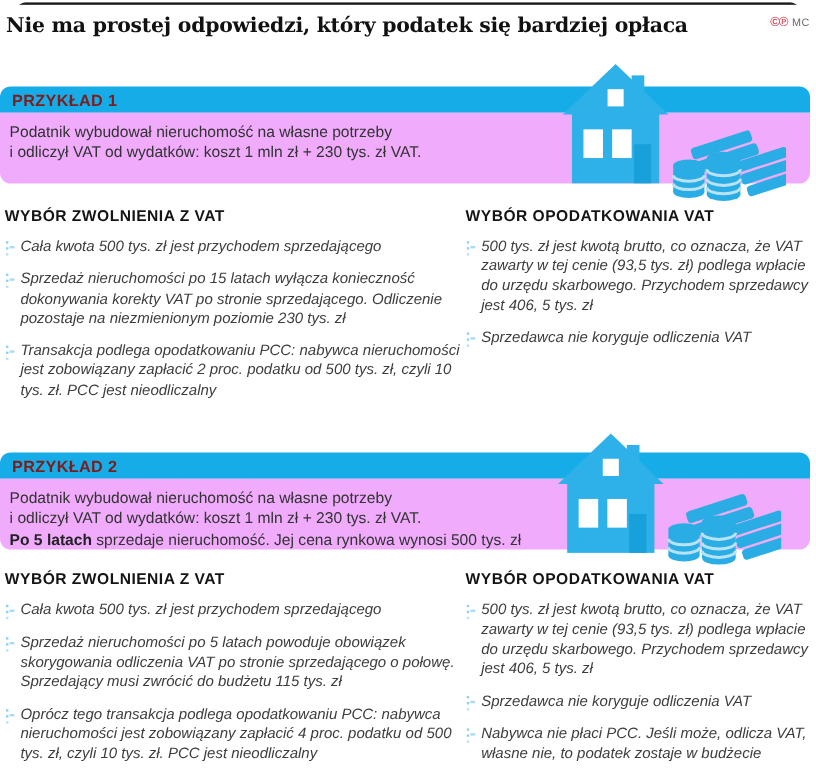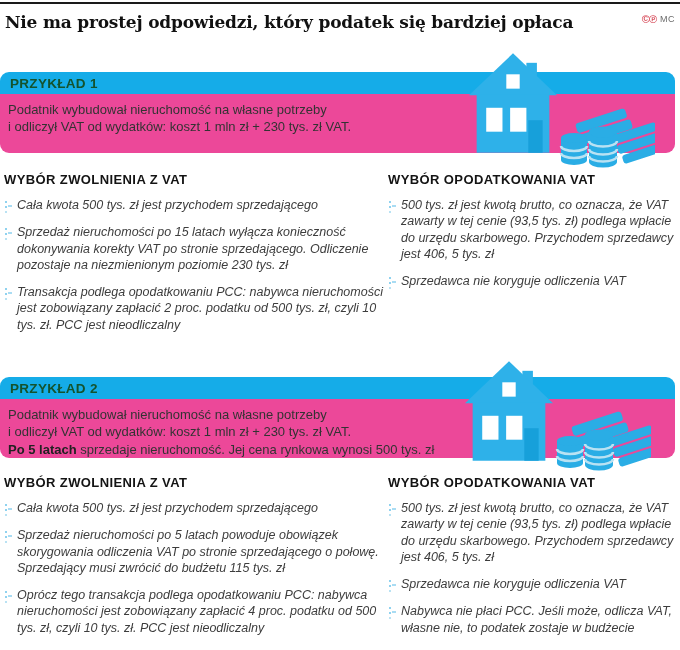--- a/index.html
+++ b/index.html
@@ -1,28 +1,28 @@
 <!DOCTYPE html>
 <html><head>
 <meta charset="utf-8">
 <style>
   html,body{margin:0;padding:0;background:#fff;}
   #stage{position:relative;width:680px;height:650px;background:#ffffff;
-         font-family:"Liberation Sans","DejaVu Sans",sans-serif;overflow:hidden;}
+         font-family:"Liberation Sans","DejaVu Sans",sans-serif;overflow:hidden;border-radius:31px;}
   .top-rule{position:absolute;left:0;top:2px;width:680px;height:2px;background:#1a1a1a;}
   .masthead{position:absolute;left:5px;top:12px;width:670px;display:flex;justify-content:space-between;align-items:flex-start;}
   .title{font-family:"DejaVu Serif","Liberation Serif",serif;font-weight:bold;font-size:17px;color:#111;letter-spacing:-0.2px;}
   .credits{display:flex;align-items:center;gap:4px;margin-top:1px;}
   .cc{color:#d8505e;font-size:11px;font-weight:bold;letter-spacing:-1px;}
   .author{color:#6b6b6b;font-size:9px;font-weight:normal;letter-spacing:0.5px;}
 
   .panel{position:absolute;left:0;width:675px;}
   .panel .band{height:22px;background:#15ace8;border-radius:9px 9px 0 0;display:flex;align-items:center;}
-  .panel .band .band-label{color:#14532d;font-weight:bold;font-size:13.5px;letter-spacing:0.3px;padding-left:10px;}
-  .panel .intro-box{background:#ec4899;border-radius:0 0 9px 9px;padding:7px 10px 9px 8px;height:43px;}
+  .panel .band .band-label{color:#7f1d1d;font-weight:bold;font-size:13.5px;letter-spacing:0.3px;padding-left:10px;}
+  .panel .intro-box{background:#f0abfc;border-radius:0 0 9px 9px;padding:7px 10px 9px 8px;height:43px;}
   .intro-box .line{font-size:13px;color:#333;line-height:1.33;}
   .intro-box b{color:#222;}
 
   .house{position:absolute;width:88px;height:102px;}
   .money{position:absolute;width:96px;height:68px;}
   .p1 .house{right:118px;top:-20px;}
   .p1 .money{right:20px;top:28px;}
   .p2 .house{right:122px;top:-17px;}
   .p2 .money{right:24px;top:26px;}
 

